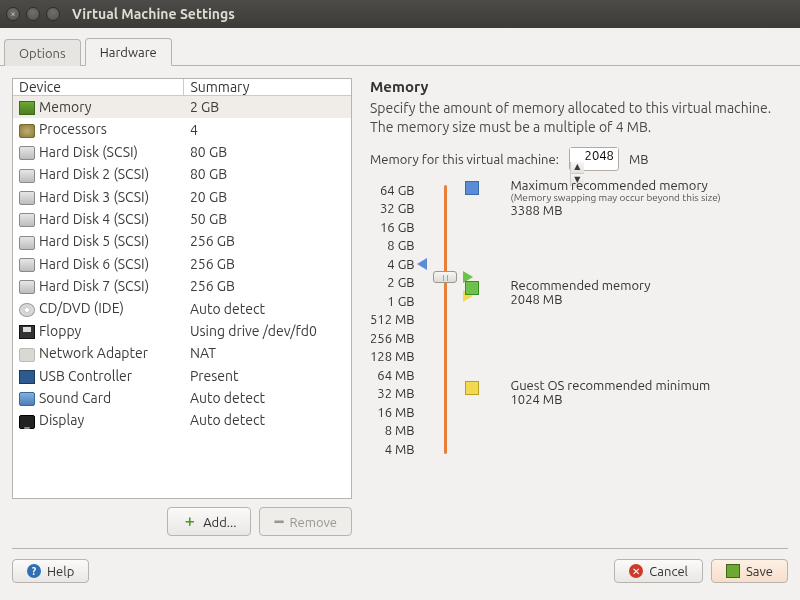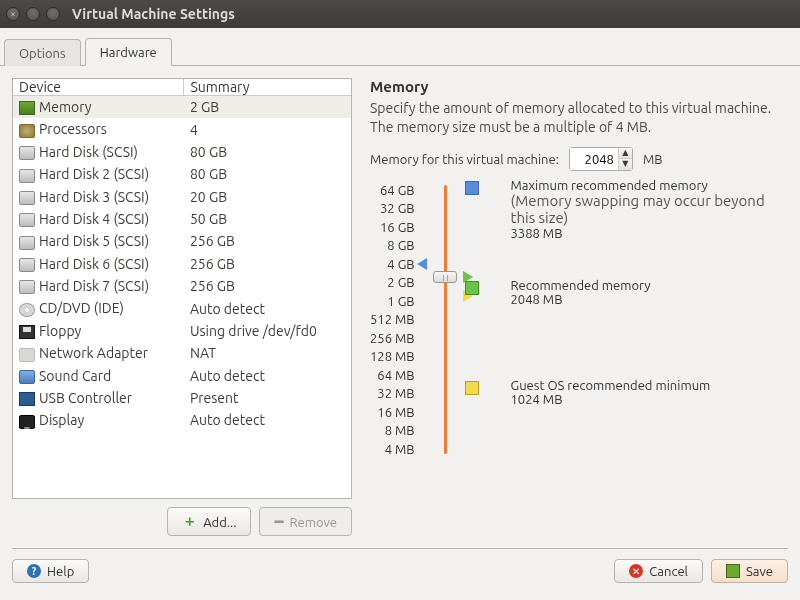--- a/index.html
+++ b/index.html
@@ -125,20 +125,21 @@
   .minus-ico { color:#9b9790; font-weight:bold; font-size:15px; }
   
   .rightpanel { flex:1; padding:0 6px; }
   .section-title { font-size:15px; font-weight:bold; color:#333; margin-bottom:4px; }
   .section-desc { color:#4b4a46; font-size:14px; line-height:1.35; }
   .memrow { margin-top:10px; display:flex; align-items:center; gap:10px; }
   .spinbox {
     display:inline-flex; align-items:stretch;
     border:1px solid #b0aca5; border-radius:3px; background:#fff;
     height:24px;
+    flex-direction:column;
   }
   .spinbox input {
     width:48px; border:none; outline:none; text-align:right;
     padding:0 4px; background:#fff; font:inherit;
   }
   .spinbox .spbtns { display:flex; flex-direction:column; }
   .spinbox .spbtns div {
     width:14px; height:12px;
     display:flex; align-items:center; justify-content:center;
     font-size:8px; line-height:8px;
@@ -177,21 +178,21 @@
   .marker {
     position:absolute; width:14px; height:14px;
     border:1px solid #666; background:#f3d94f;
   }
   .marker.blue   { background:#5b8dd6; border-color:#3a6aa8; }
   .marker.green  { background:#6cc24a; border-color:#3e8e24; }
   .marker.yellow { background:#f3d94f; border-color:#b9a21f; }
   .desc-col { position:relative; flex:1; font-size:13px; }
   .desc-block { position:absolute; left:20px; }
   .desc-block .lbl { color:#333; }
-  .desc-block .tiny { font-size:15px; color:#555; }
+  .desc-block .tiny { font-size:10px; color:#555; }
   .desc-block .val { color:#333; }
   
   .footer-sep { border-top:1px solid #b8b4ad; margin:0 12px; }
   .footer {
     display:flex; align-items:center;
     padding:10px 12px 12px;
   }
   .footer .spacer { flex:1; }
   .btn.orange { background:linear-gradient(#fdf0e4,#f7decb); }
   .circ { display:inline-block; width:14px; height:14px; border-radius:7px;
@@ -268,26 +269,26 @@
             </tr>
             <tr class="devrow">
               <td><span class="devicon ico-floppy"></span><span>Floppy</span></td>
               <td>Using drive /dev/fd0</td>
             </tr>
             <tr class="devrow">
               <td><span class="devicon ico-net"></span><span>Network Adapter</span></td>
               <td>NAT</td>
             </tr>
             <tr class="devrow">
+              <td><span class="devicon ico-usb"></span><span>USB Controller</span></td>
+              <td>Present</td>
+            </tr>
+            <tr class="devrow">
               <td><span class="devicon ico-snd"></span><span>Sound Card</span></td>
               <td>Auto detect</td>
-            </tr>
-            <tr class="devrow">
-              <td><span class="devicon ico-usb"></span><span>USB Controller</span></td>
-              <td>Present</td>
             </tr>
             <tr class="devrow">
               <td><span class="devicon ico-dsp"></span><span>Display</span></td>
               <td>Auto detect</td>
             </tr>
           </tbody>
       </table>
     </div>
     <div class="devbtns">
       <button>

